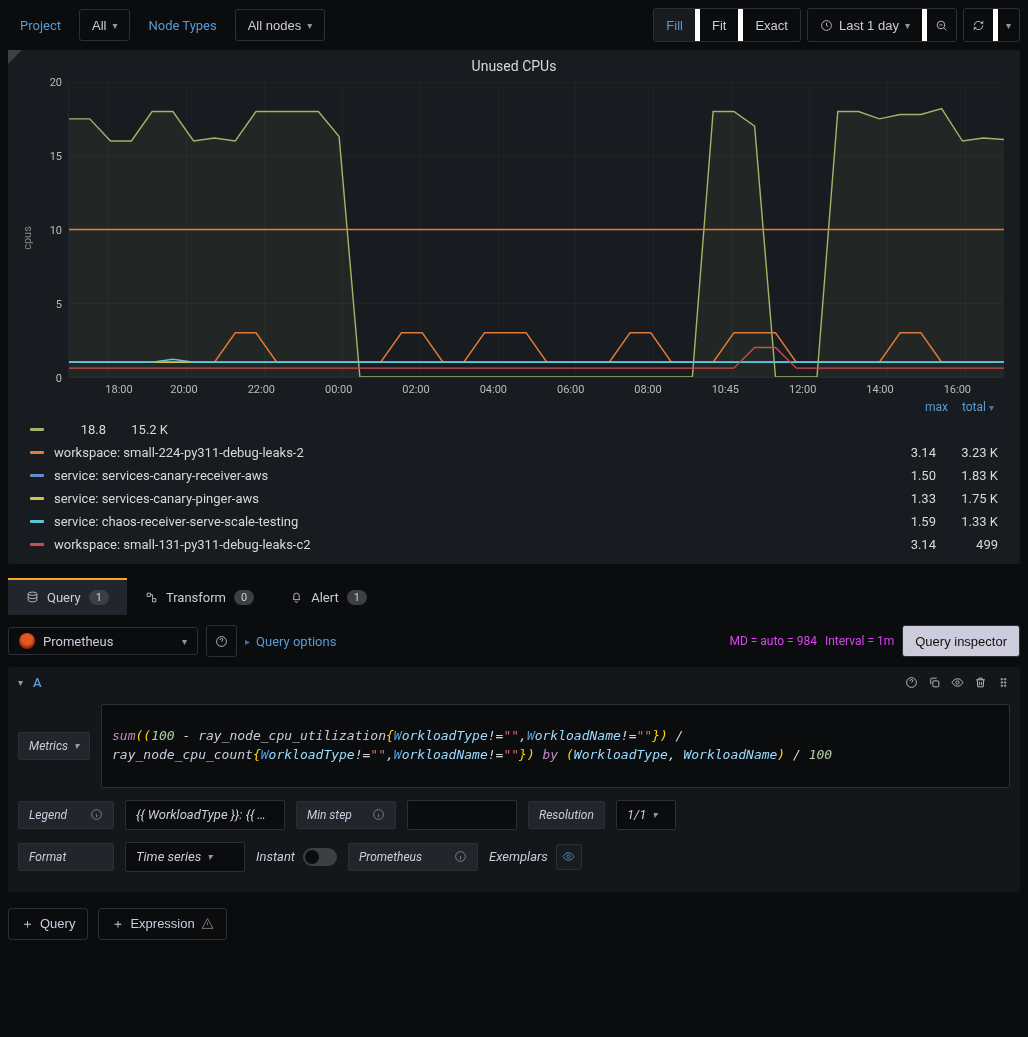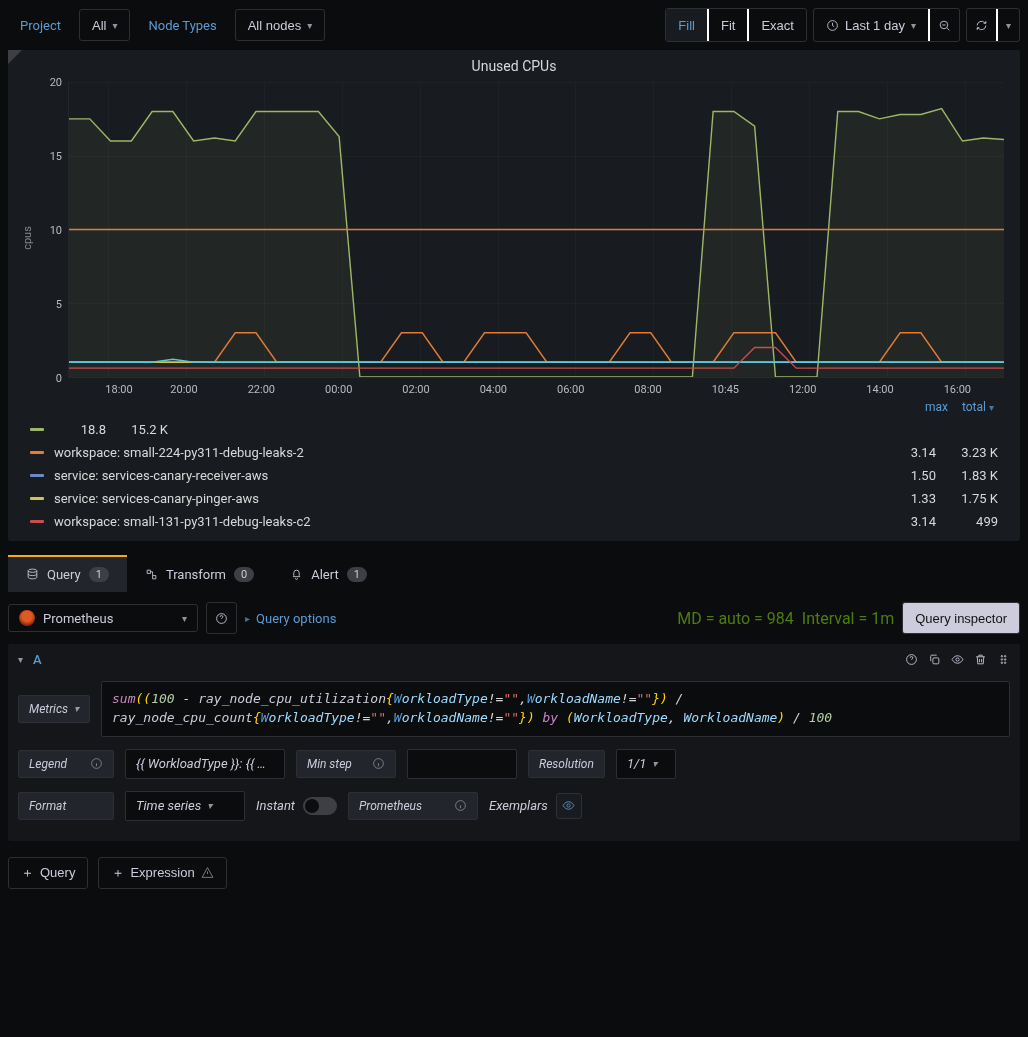--- a/index.html
+++ b/index.html
@@ -3,21 +3,21 @@
 <meta charset="utf-8">
 <style>
 * { box-sizing: border-box; margin: 0; padding: 0; }
 body { background: #0b0c0e; color: #ccccdc; font-family: -apple-system, BlinkMacSystemFont, "Segoe UI", Roboto, sans-serif; font-size: 13px; width: 1028px; }
 .toolbar { display: flex; padding: 8px; gap: 6px; align-items: center; }
 .btn { background: transparent; border: 1px solid #2d2f34; color: #ccccdc; padding: 6px 12px; font-size: 13px; cursor: pointer; display: flex; align-items: center; gap: 6px; border-radius: 3px; height: 32px; }
 .btn.label-static { border: none; color: #5a9bd4; cursor: default; pointer-events: none; }
 .btn.filled { background: #ccccdc; color: #111; }
 .btn.iconbtn { padding: 6px 8px; }
 .btn-group { display: flex; border: 1px solid #2d2f34; border-radius: 3px; overflow: hidden; }
-.btn-group .btn { border: none; border-radius: 0; border-right: 2px solid #ffffff; }
+.btn-group .btn { border: none; border-radius: 0; border-right: 5px solid #ffffff; }
 .btn-group .btn:last-child { border-right: none; }
 .btn-group .btn.active { color: #5a9bd4; background: #181b1f; }
 .spacer { flex: 1; }
 .chev { font-size: 10px; opacity: .7; }
 .panel { background: #181b1f; margin: 0 8px; border-radius: 2px; padding: 0 0 8px 0; position: relative; }
 .panel-corner { position: absolute; top: 0; left: 0; width: 0; height: 0; border-top: 14px solid #3d3f44; border-right: 14px solid transparent; }
 .panel-title { text-align: center; padding: 8px 0 4px; font-size: 14px; color: #d8d9da; }
 .chart { position: relative; height: 320px; margin: 0 16px 0 42px; }
 .ylabel { position: absolute; left: -34px; top: 50%; transform: translateY(-50%) rotate(-90deg); font-size: 11px; color: #888; }
 .plot { position: absolute; left: 18px; right: 0; top: 4px; bottom: 20px; border-left: 1px solid #2d2f3499; border-bottom: 1px solid #2d2f3499; }
@@ -35,29 +35,29 @@
 .legend-row .name { flex:1; color:#d8d9da; }
 .legend-row .num { width: 52px; text-align:right; color:#d8d9da; }
 .tabs { display:flex; gap:0; padding: 0 8px; margin-top: 14px; }
 .tab { display:flex; align-items:center; gap:8px; padding: 10px 18px; cursor:pointer; border-top: 2px solid transparent; }
 .tab.active { background: #22252b; border-top-color: #f5a623; }
 .tab .badge { background: #3d3f44; color:#ccccdc; border-radius:10px; padding:1px 7px; font-size:11px; }
 .query-bar { display:flex; align-items:center; gap:8px; padding: 10px 8px; }
 .ds-pick { display:flex; align-items:center; gap:8px; border:1px solid #2d2f34; padding:5px 10px; border-radius:3px; min-width: 190px; }
 .ds-logo { width:16px; height:16px; border-radius:50%; background: radial-gradient(circle at 50% 40%, #e25822 40%, #8a2a0c 70%); }
 .qopts { color:#5a9bd4; display:flex; align-items:center; gap:6px; cursor:pointer; }
-.meta { color:#4d7c0f; font-size:16px; }
+.meta { color:#d946ef; font-size:12px; }
 .query-row { background:#141619; margin: 0 8px; border-radius:2px; }
 .qr-head { display:flex; align-items:center; gap:10px; padding:8px 10px; }
 .qr-head .qname { color:#5a9bd4; font-weight:500; }
 .qr-icons { margin-left:auto; display:flex; gap:10px; color:#888; }
 .qr-body { padding: 0 0 14px 0; }
 .fieldrow { display:flex; align-items:center; gap:11px; padding:6px 10px;font-style:italic; }
 .fieldlabel { background:#22252b; border:1px solid #2d2f34; padding:6px 10px; border-radius:2px; font-size:12px; color:#ccccdc; min-width:70px; display:flex; align-items:center; justify-content:space-between; gap:6px; }
-.codebox { flex:1; background:#0b0c0e; border:1px solid #2d2f34; padding:8px 10px; font-family: Menlo, Consolas, monospace; font-size: 13px; line-height:1.45; border-radius:2px; white-space:pre-wrap; }
+.codebox { flex:1; background:#0b0c0e; border:1px solid #2d2f34; padding:22px 10px; font-family: Menlo, Consolas, monospace; font-size: 13px; line-height:1.45; border-radius:2px; white-space:pre-wrap; }
 .codebox .fn { color:#c586c0; }
 .codebox .num { color:#b5cea8; }
 .codebox .br { color:#ffd700; }
 .codebox .kw { color:#569cd6; }
 .codebox .id { color:#9cdcfe; }
 .codebox .str { color:#db6a6a; }
 .codebox .op { color:#d4d4d4; }
 .inputlike { background:#0b0c0e; border:1px solid #2d2f34; padding:6px 10px; border-radius:2px; min-width:110px; height:30px; color:#ccccdc; }
 .pill { display:flex; align-items:center; gap:8px; }
 .toggle { width:34px; height:18px; background:#3d3f44; border-radius:10px; position:relative; }
@@ -194,20 +194,26 @@
         <span class="num">1.50</span>
         <span class="num">1.83 K</span>
       </div>
       <div class="legend-row">
         <span class="swatch" style="background:#d4c24a"></span>
         <span class="name">service: services-canary-pinger-aws</span>
         <span class="num">1.33</span>
         <span class="num">1.75 K</span>
       </div>
       <div class="legend-row">
+        <span class="swatch" style="background:#5ec5d6"></span>
+        <span class="name">service: chaos-receiver-serve-scale-testing</span>
+        <span class="num">1.59</span>
+        <span class="num">1.33 K</span>
+      </div>
+      <div class="legend-row">
         <span class="swatch" style="background:#c94f4f"></span>
         <span class="name">workspace: small-131-py311-debug-leaks-c2</span>
         <span class="num">3.14</span>
         <span class="num">499</span>
       </div>
     </div>
 </div>
 
 <div class="tabs">
   <div class="tab active">

